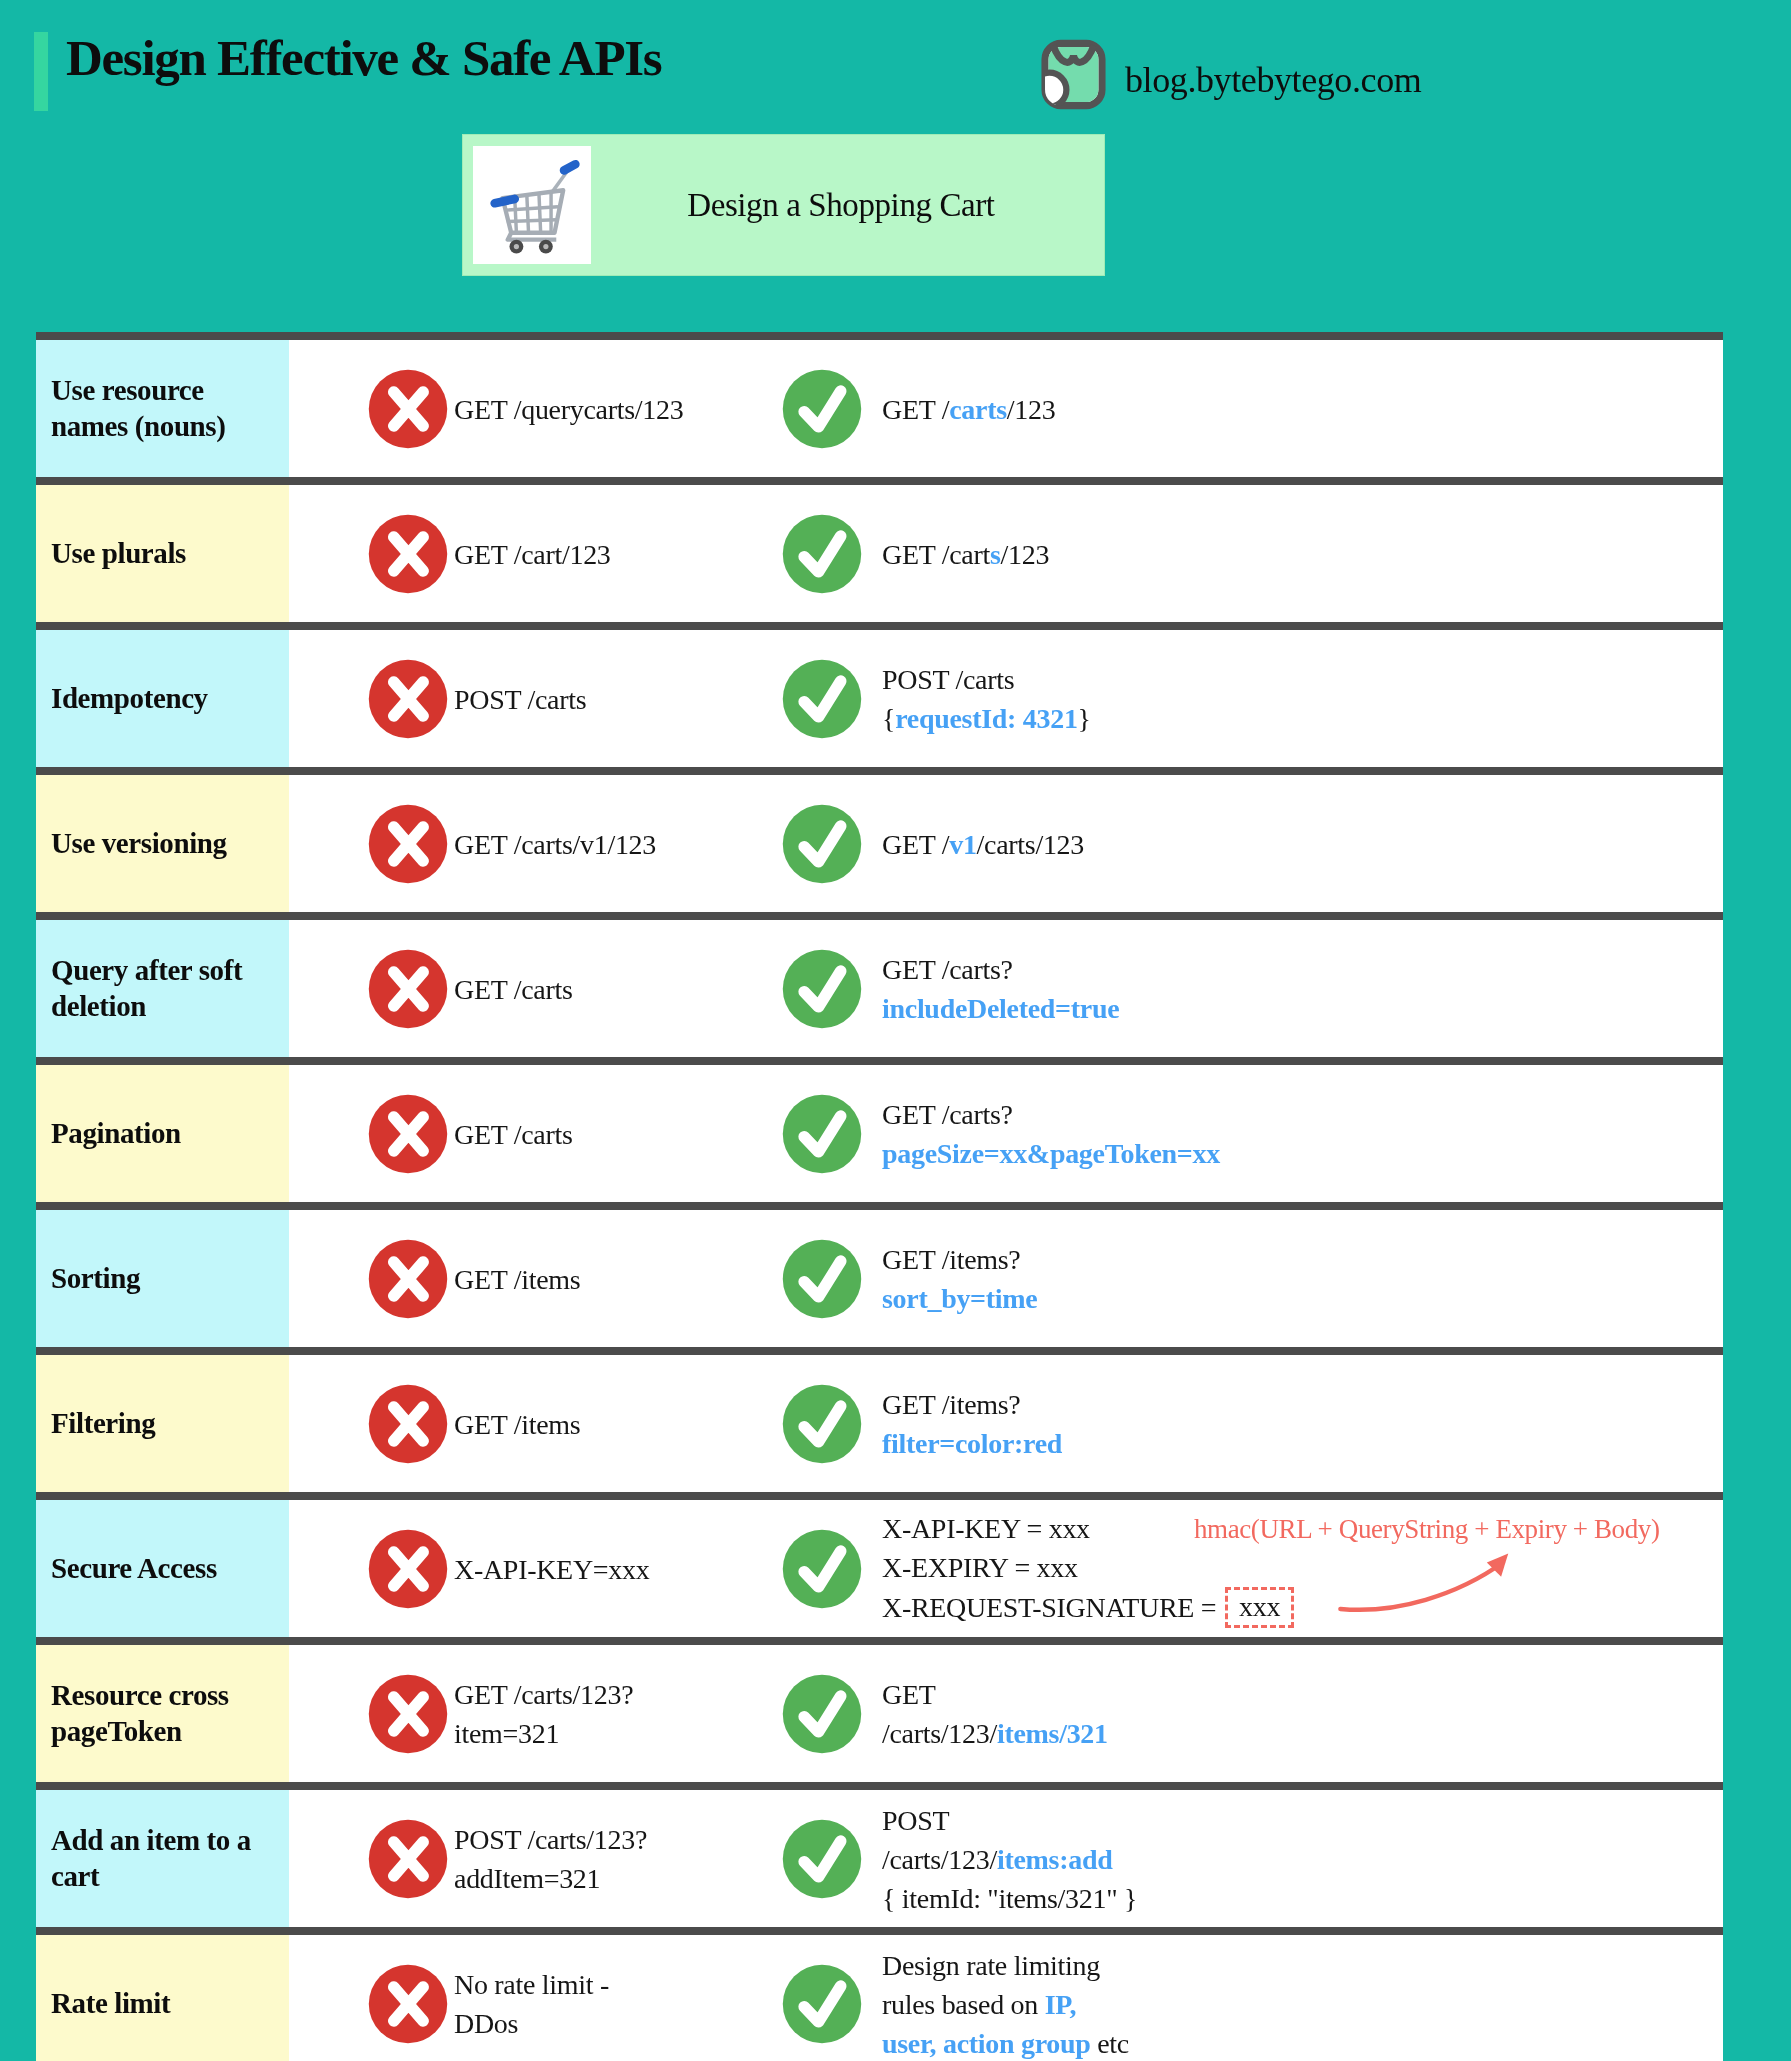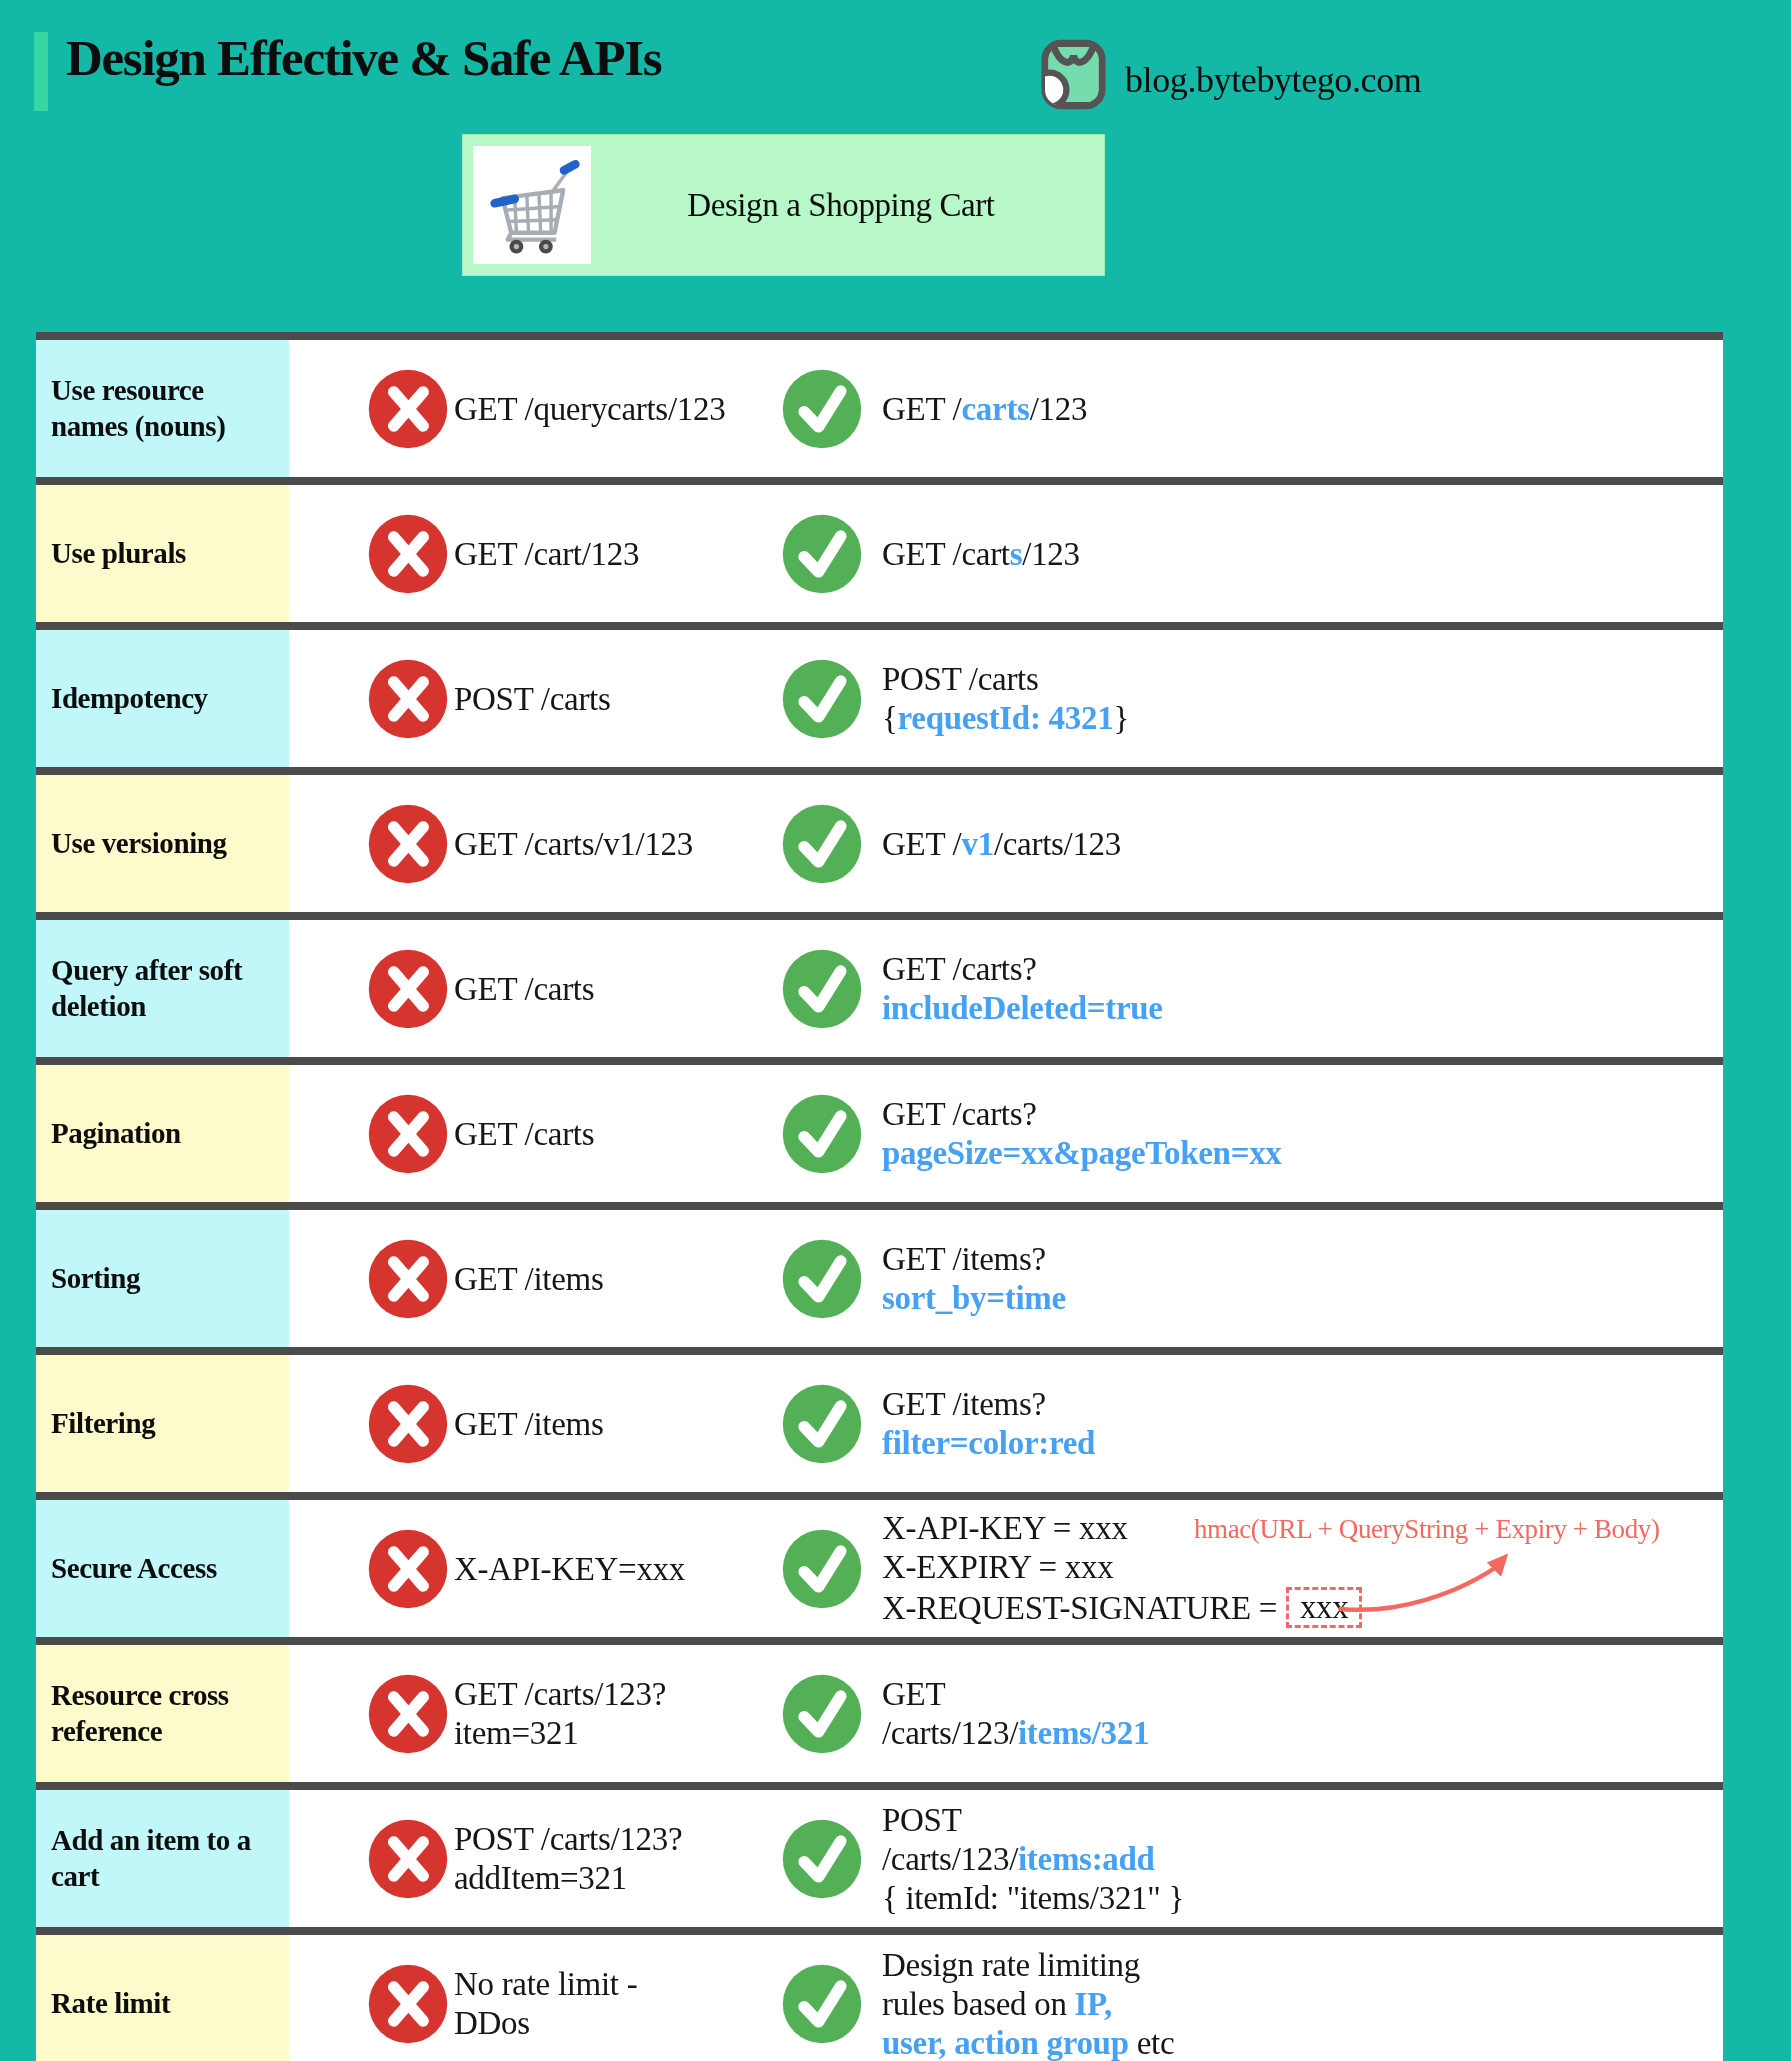--- a/index.html
+++ b/index.html
@@ -53,21 +53,21 @@
   .label.cyan{background:var(--cyan,#c2f7fa);}
   .label.yellow{background:var(--yellow,#fdfacc);}
   .icon{position:absolute;top:50%;transform:translateY(-50%);width:82px;height:82px;}
   .icon.cross{left:331px;}
   .icon.check{left:745px;}
   .icon svg{width:82px;height:82px;display:block;}
   .icon.cross circle{fill:var(--red,#d5352e);}
   .icon.check circle{fill:var(--green,#54b056);}
   .text{
     position:absolute;top:50%;transform:translateY(-50%);
-    font-size:33px;font-weight:500;letter-spacing:-0.3px;line-height:39px;
+    font-size:28px;font-weight:500;letter-spacing:-0.3px;line-height:39px;
     white-space:nowrap;color:#161616;
   }
   .text.bad{left:418px;}
   .text.good{left:846px;}
   .line{white-space:nowrap;}
   .blue{color:var(--blue,#46a1f5);font-weight:600;}
   .boxed{
     display:inline-block;border:3.6px dashed var(--annot,#f2695f);
     padding:0.9px 10.7px;margin-left:9px;line-height:34px;
   }
@@ -326,21 +326,21 @@
           <div class="line"><span>X-REQUEST-SIGNATURE =</span><span class="boxed">xxx</span></div>
         </div>
     <div class="annot">hmac(URL + QueryString + Expiry + Body)</div>
         <div class="arrow-wrap"><svg viewBox="0 0 210 84" width="188" height="75">
             <path d="M8,66 C 70,72 140,50 190,14" fill="none" stroke="#f2695f" stroke-width="5" stroke-linecap="round"></path>
             <polygon points="196,4 172,14 188,30" fill="#f2695f"></polygon>
           </svg></div>
       </div>
   <div class="sep"></div>
     <div class="row">
-      <div class="label yellow">Resource cross reference</div>
+      <div class="label yellow">Resource cross pageToken</div>
       <span class="icon cross">
         <svg viewBox="0 0 92 92">
           <circle cx="46" cy="46" r="44"></circle>
           <path d="M30 27 L63 65 M63 27 L30 65" stroke="#ffffff" stroke-width="13" stroke-linecap="round" fill="none"></path>
         </svg>
       </span>
       <div class="text bad">
           <div class="line"><span>GET /carts/123?</span></div>
           <div class="line"><span>item=321</span></div>
         </div>

